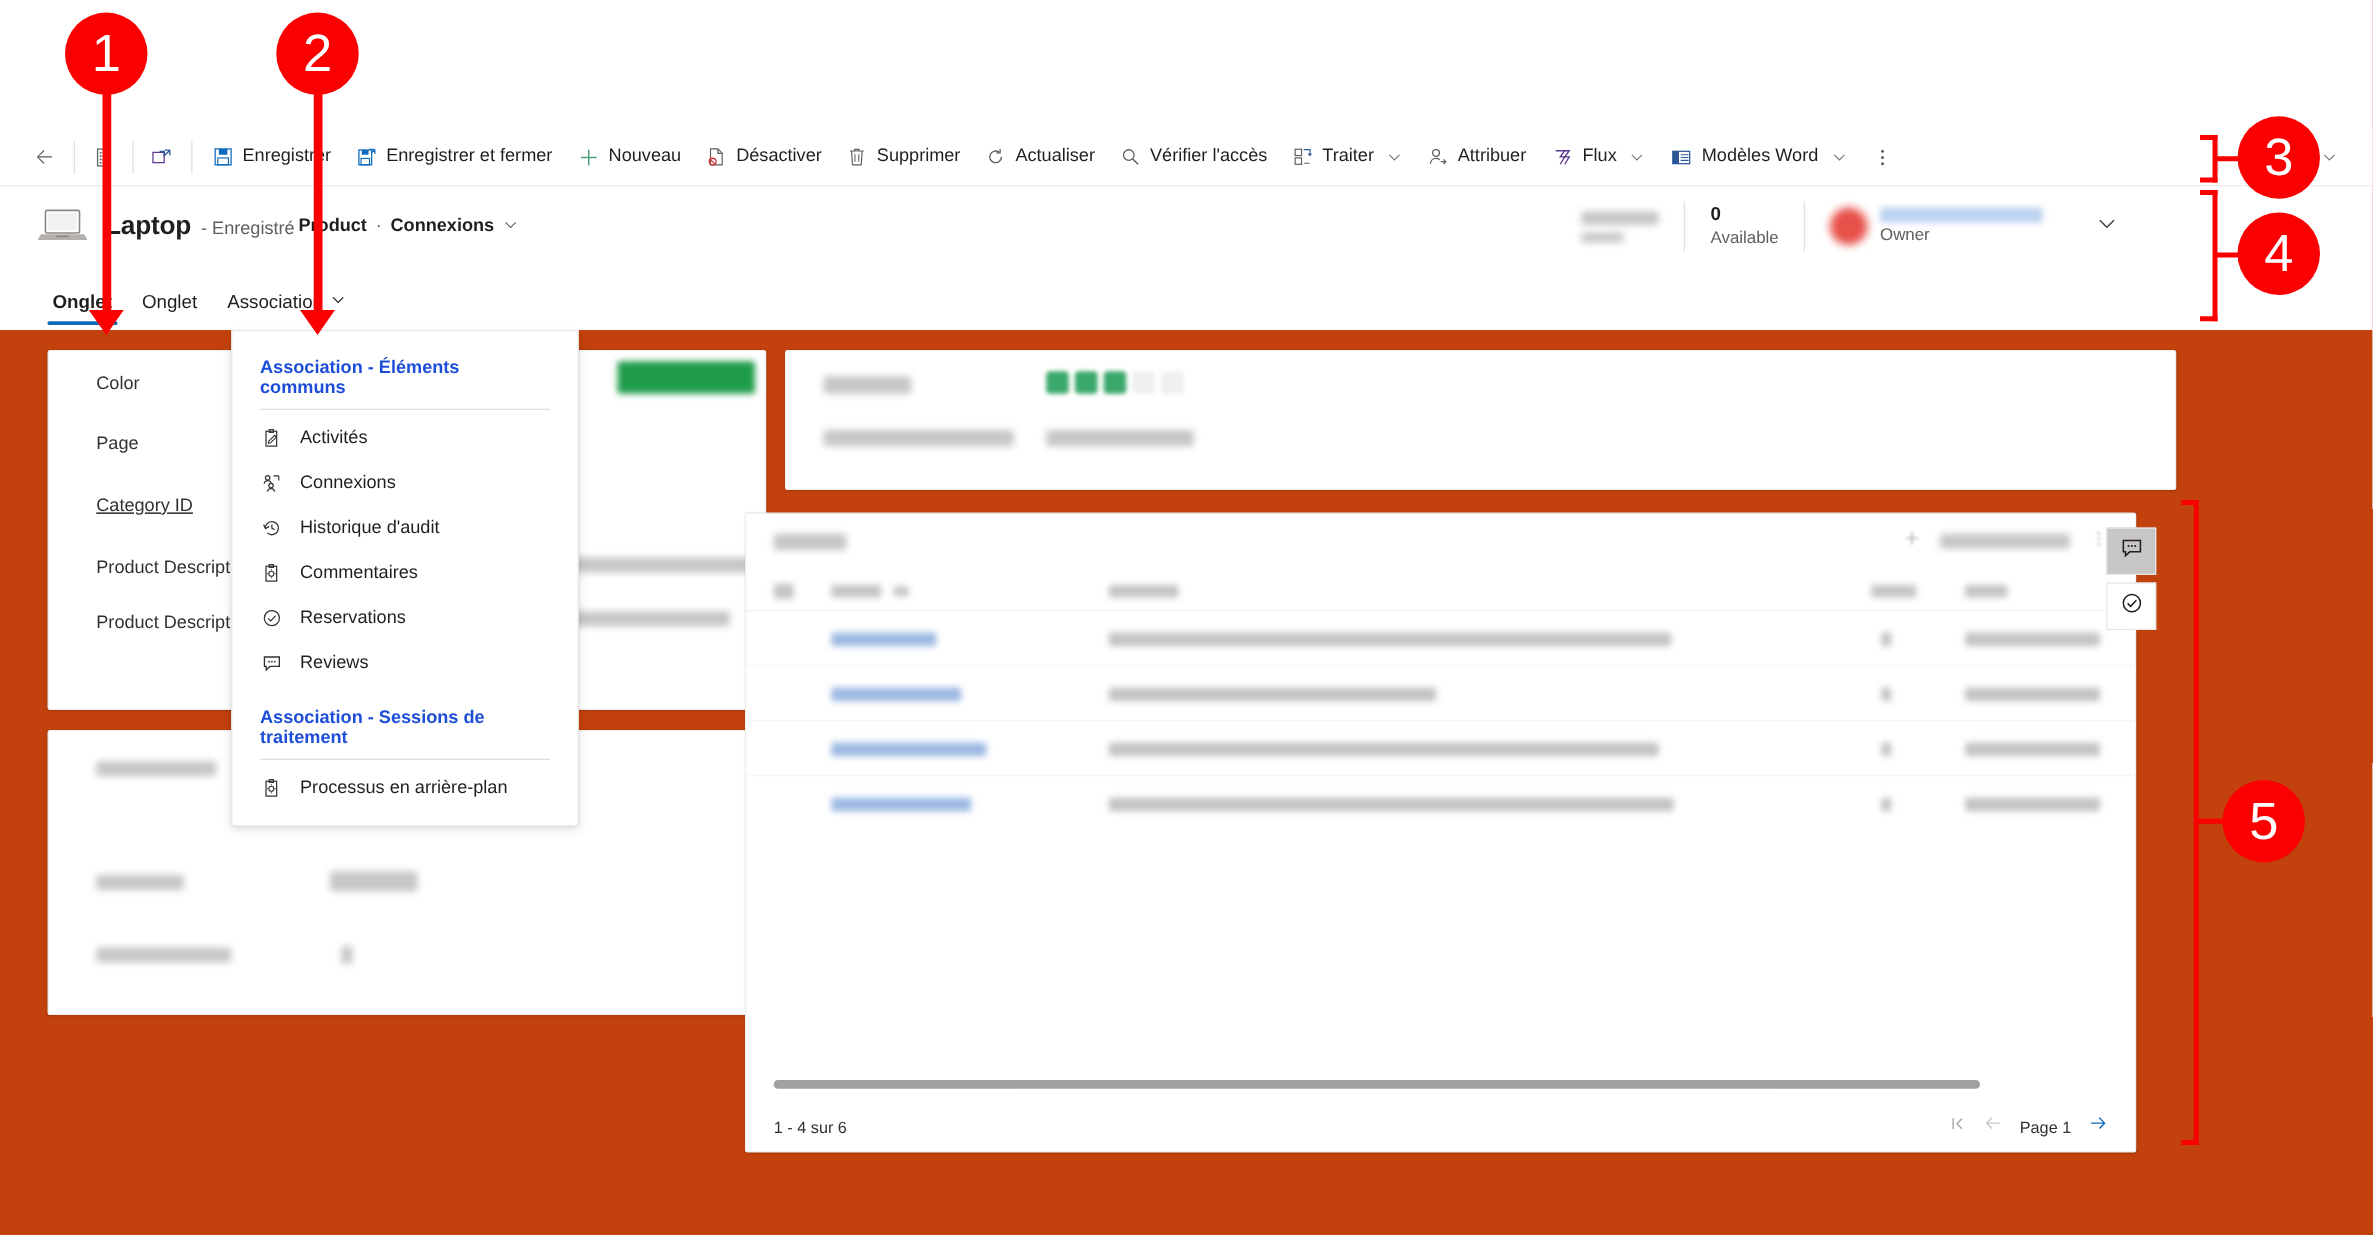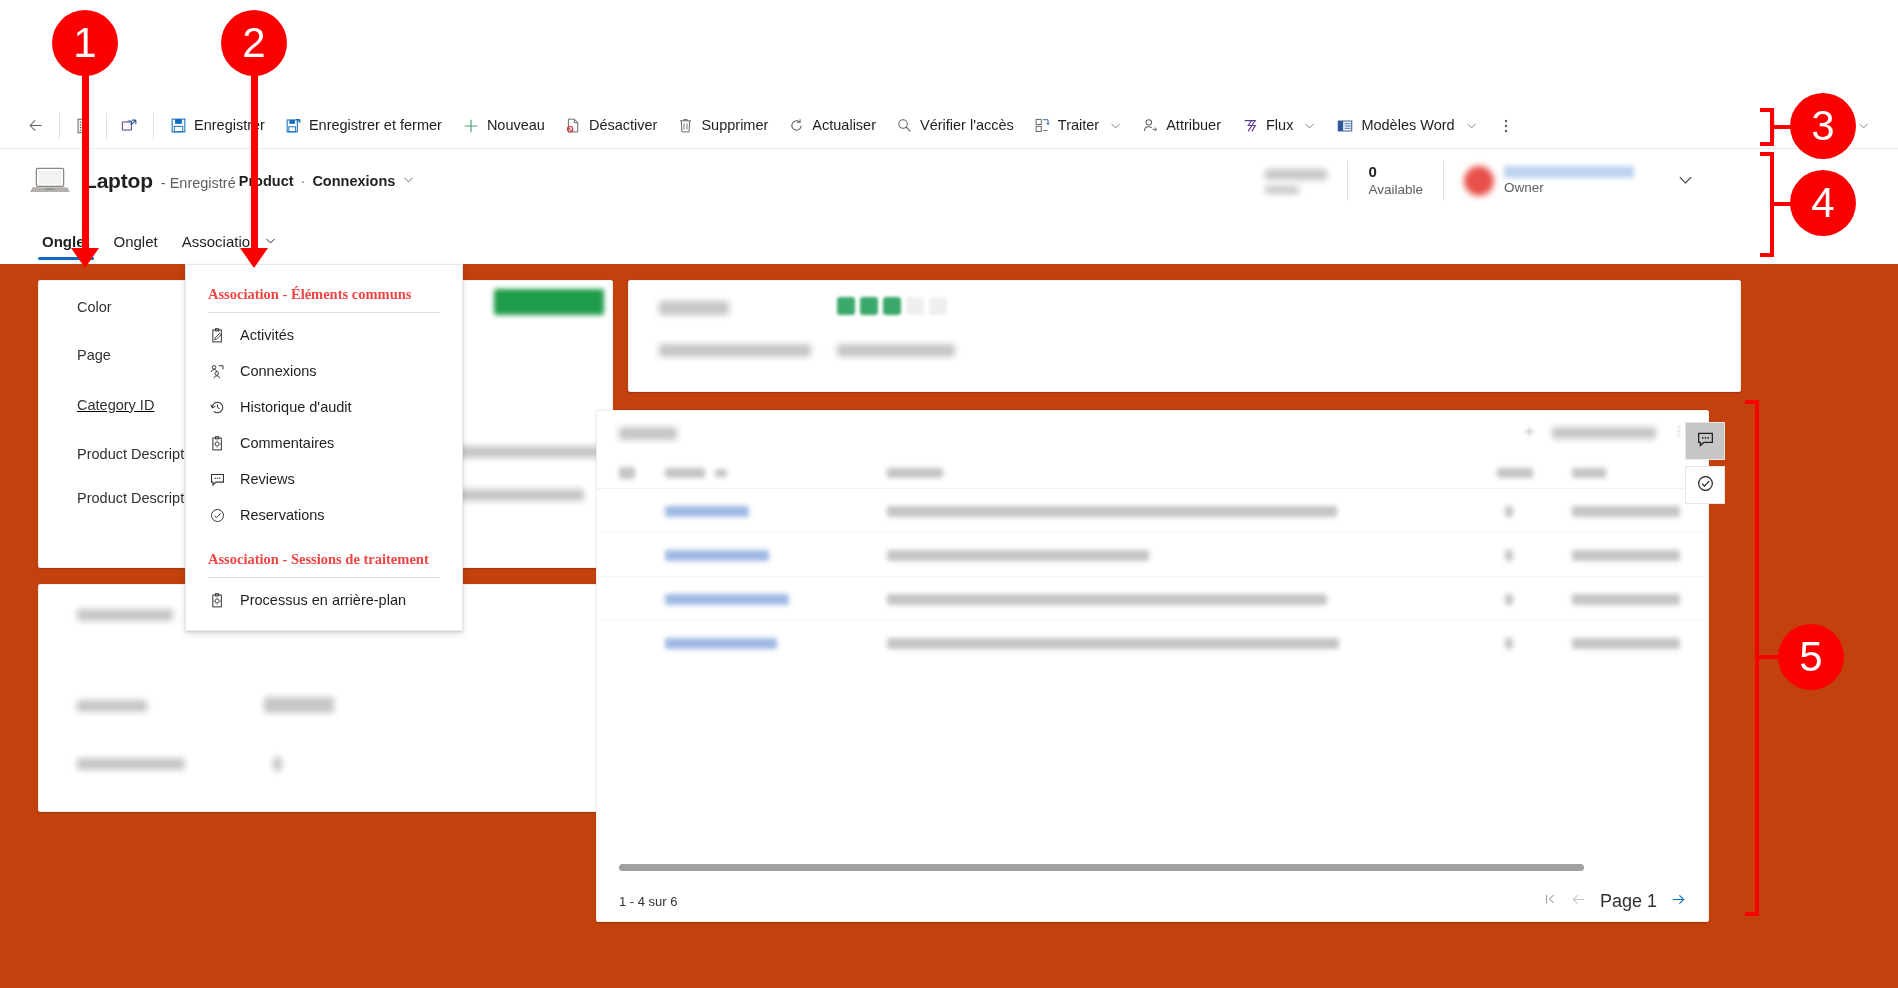--- a/index.html
+++ b/index.html
@@ -94,42 +94,42 @@
   .frow { position: absolute; display: flex; align-items: center; }
   .flabel { font-size: 14.5px; color: #323130; white-space: nowrap; }
 
   
   .flyout {
     position: absolute; left: 185px; top: 264px; width: 278px;
     background: #fff; border: 1px solid #e8e8e8;
     box-shadow: 0 3.2px 7.2px rgba(0,0,0,.13), 0 .6px 1.8px rgba(0,0,0,.11);
     padding: 8px 0 12px; z-index: 60;
   }
-  .fly-group { padding: 13px 22px 7px; font-size: 14.5px; font-weight: 700; color: #ef4444; font-family: Liberation Serif, serif; }
+  .fly-group { padding: 13px 22px 7px; font-size: 14.5px; font-weight: 700; color: #1d4ed8; }
   .fly-rule { height: 1px; background: #e1dfdd; margin: 2px 22px 4px; }
   .fly-item {
     display: flex; align-items: center; gap: 14px;
     height: 36px; padding: 0 22px; font-size: 14.5px; color: #201f1e; cursor: pointer;
   }
   .fly-item .ico { width: 18px; display:flex; justify-content:center; flex:none; }
 
   
   .grid-hdr { position: absolute; left: 0; right: 0; top: 0; height: 44px;
               display: flex; align-items: center; padding: 0 22px; }
   .colhdr-row { position: absolute; left: 0; right: 0; top: 44px; height: 34px;
                 border-bottom: 1px solid #f0f0f0; }
   .grow { position: absolute; left: 0; right: 0; height: 44px; border-bottom: 1px solid #f7f7f7; }
   .hbar { position: absolute; background: #c4c4c4; border-radius: 2px; filter: blur(2.6px); }
   .lbar { position: absolute; background: #9db9e3; border-radius: 2px; filter: blur(2.4px); }
   .scrollbar { position: absolute; height: 7px; background: #a0a0a0; border-radius: 4px; }
   .gridfoot { position: absolute; left: 0; right: 0; bottom: 0; height: 40px;
               display: flex; align-items: center; padding: 0 22px; }
   .foot-txt { font-size: 13px; color: #323130; }
   .pager { margin-left: auto; display: flex; align-items: center; gap: 14px; color: #a19f9d; }
-  .pager .page-lbl { font-size: 18px; color: #323130; }
+  .pager .page-lbl { font-size: 13px; color: #323130; }
 
   .sidebtn {
     position: absolute; width: 40px; height: 38px; display:flex;
     align-items:center; justify-content:center; border: 1px solid #e6e6e6; background: #fff;
   }
   .sidebtn.sel { background: #c8c6c4; }
 
   .rating-dot { width: 18px; height: 18px; border-radius: 3px; display:inline-block; }
 </style>
 </head>
@@ -594,39 +594,39 @@
           <circle cx="9.5" cy="10.6" r="2.4" fill="none" stroke="#323130" stroke-width="1.05"></circle>
           <path d="M9.5 7.4v-1M9.5 14.8v-1M6.3 10.6h-1M13.7 10.6h-1" stroke="#323130" stroke-width="1"></path>
         </svg>
       </span>
       <span>Commentaires</span>
     </div>
 
     <div class="fly-item">
       <span class="ico">
         <svg width="17" height="17" viewBox="0 0 20 20">
+          <circle cx="10" cy="10" r="7.1" fill="none" stroke="#323130" stroke-width="1.15"></circle>
+          <path d="M6.5 10.2 8.9 12.6 13.6 7.6" fill="none" stroke="#323130" stroke-width="1.15"></path>
+        </svg>
+      </span>
+      <span>Reservations</span>
+    </div>
+
+    <div class="fly-item">
+      <span class="ico">
+        <svg width="17" height="17" viewBox="0 0 20 20">
           <path d="M3 4.2h14v8.9H8.2L4.7 16.4v-3.3H3z" fill="none" stroke="#323130" stroke-width="1.25"></path>
           <circle cx="7.3" cy="8.6" r=".85" fill="#323130"></circle>
             <circle cx="10" cy="8.6" r=".85" fill="#323130"></circle>
             <circle cx="12.7" cy="8.6" r=".85" fill="#323130"></circle>
         </svg>
       </span>
       <span>Reviews</span>
     </div>
 
-    <div class="fly-item">
-      <span class="ico">
-        <svg width="17" height="17" viewBox="0 0 20 20">
-          <circle cx="10" cy="10" r="7.1" fill="none" stroke="#323130" stroke-width="1.15"></circle>
-          <path d="M6.5 10.2 8.9 12.6 13.6 7.6" fill="none" stroke="#323130" stroke-width="1.15"></path>
-        </svg>
-      </span>
-      <span>Reservations</span>
-    </div>
-
     <div class="fly-group" style="padding-top:18px">Association - Sessions de traitement</div>
     <div class="fly-rule"></div>
 
     <div class="fly-item">
       <span class="ico">
         <svg width="17" height="17" viewBox="0 0 20 20">
           <rect x="4.5" y="3.5" width="10" height="14" fill="none" stroke="#323130" stroke-width="1.15"></rect>
           <rect x="7.5" y="2" width="4" height="2.6" fill="none" stroke="#323130" stroke-width="1.05"></rect>
           <circle cx="9.5" cy="10.6" r="2.4" fill="none" stroke="#323130" stroke-width="1.05"></circle>
           <path d="M9.5 7.4v-1M9.5 14.8v-1M6.3 10.6h-1M13.7 10.6h-1" stroke="#323130" stroke-width="1"></path>

